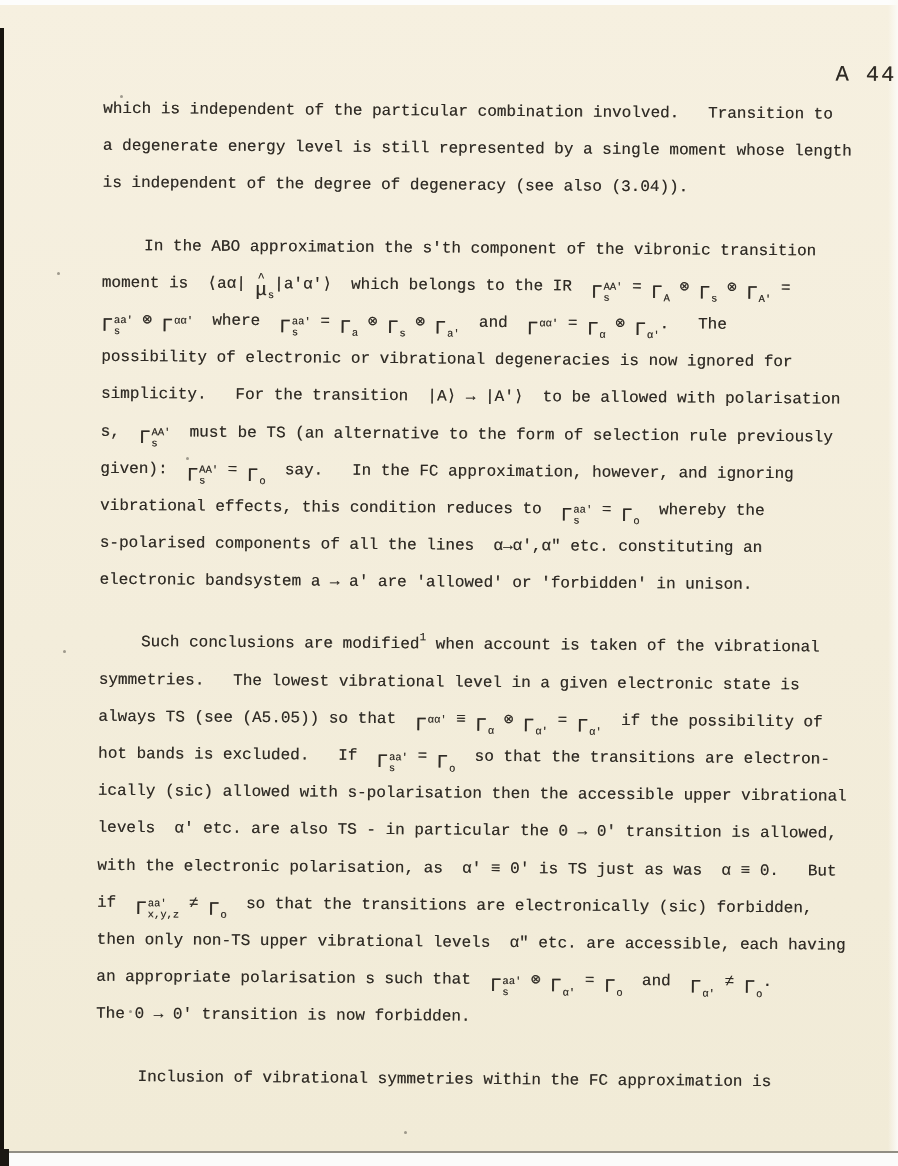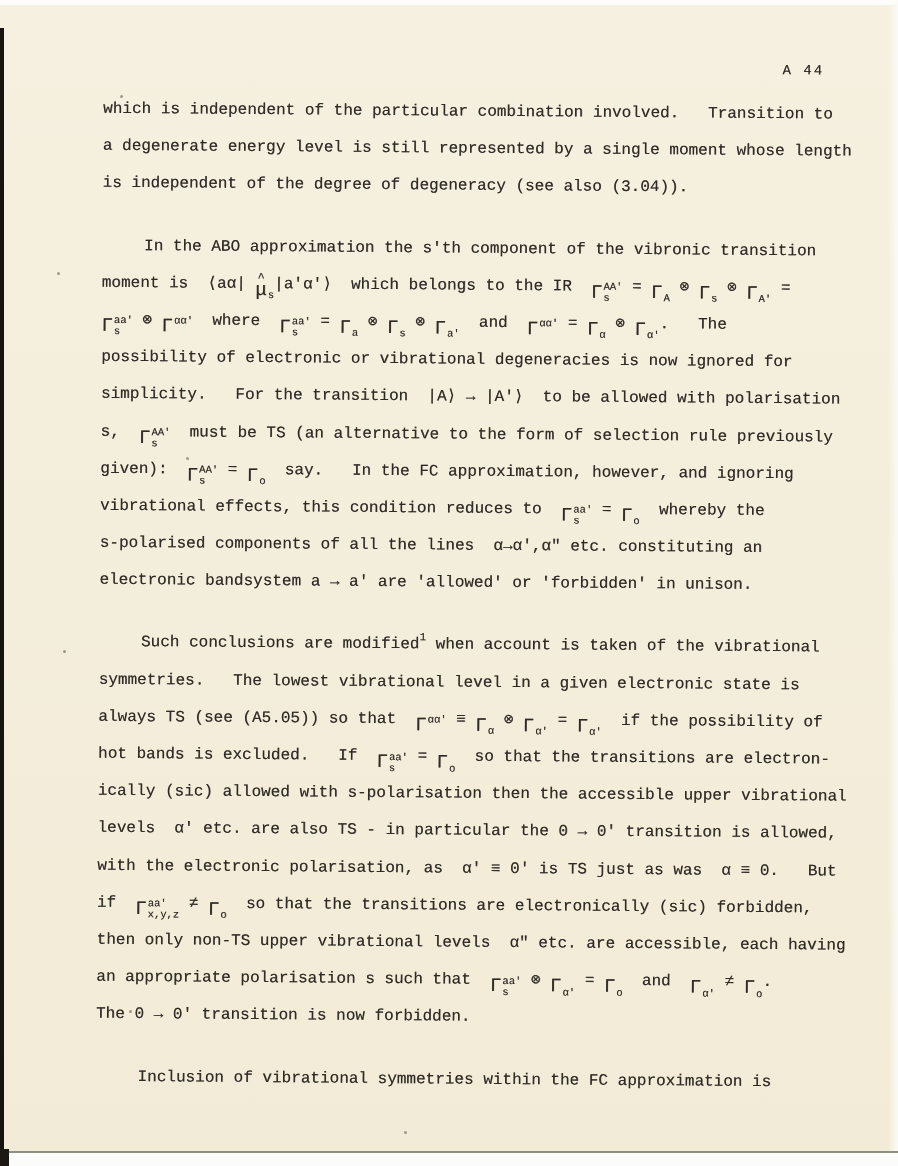--- a/index.html
+++ b/index.html
@@ -44,22 +44,22 @@
   }
   .text-rotor {
     position: absolute; left: 0; top: 0;
     width: 898px; height: 1152px;
     transform: rotate(0.45deg);
     transform-origin: 0 0;
     color: #2e2a24;
     text-shadow: 0.3px 0 0 rgba(46,42,36,.55);
   }
   .page-number {
-    position: absolute; top: 56px; left: 783px;
-    font-size: 14px; letter-spacing: 2px;
+    position: absolute; top: 56px; left: 836px;
+    font-size: 22px; letter-spacing: 2px;
   }
   .doc-body {
     position: absolute; top: 90px; left: 104px;
     width: 780px;
     font-size: 16px;
   }
   .para + .para { margin-top: 25px; }
   .line {
     height: 37.2px; line-height: 37.2px;
     white-space: pre;

